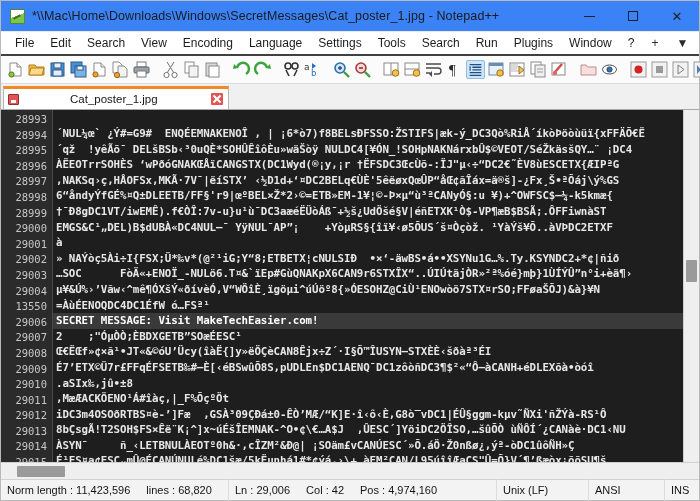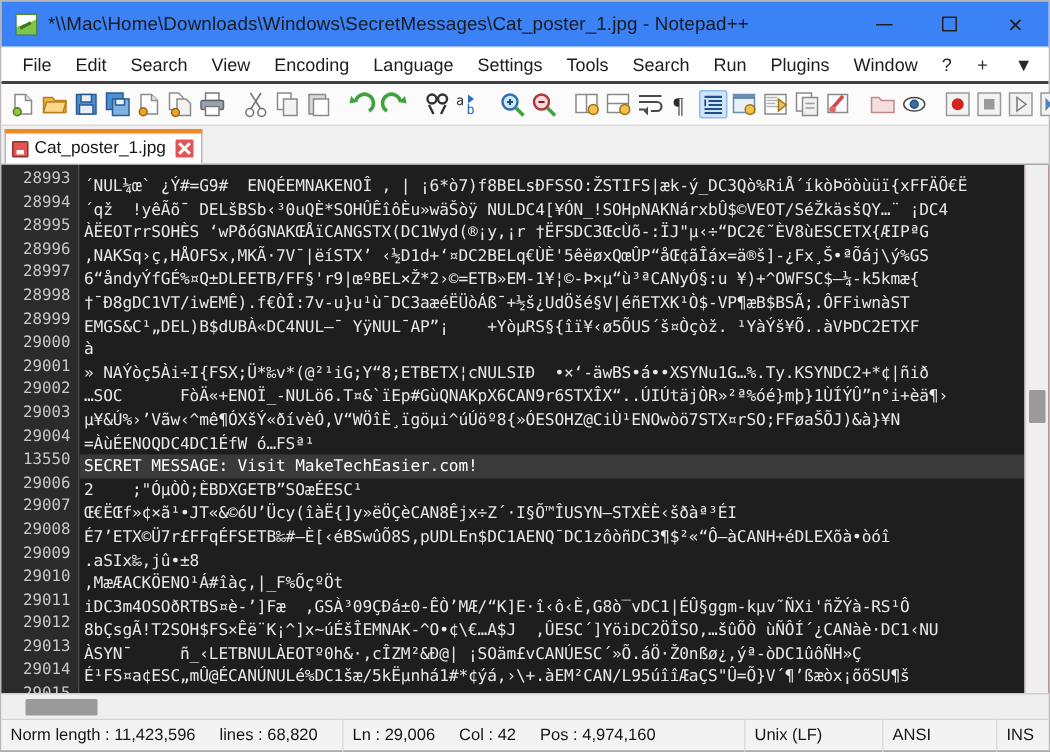--- a/index.html
+++ b/index.html
@@ -42,40 +42,40 @@
   .tb{width:19px;height:19px;margin:0 1px;border-radius:2px;position:relative;box-sizing:border-box;}
   .tb.sep{width:1px;height:17px;background:#d2d2d2;margin:0 4px;border-radius:0;}
   .tb.on{background:#cfe4f7;border:1px solid #8fbde4;}
   .tb svg{display:block;}
 
   
   .tabbar{height:25px;min-height:25px;display:flex;align-items:flex-end;background:#f0f0f0;
           border-bottom:1px solid #a8a8a8;padding-left:2px;}
   .tab{height:23px;display:flex;align-items:center;background:#ffffff;
        border:1px solid #b5b5b5;border-bottom:none;border-top:3px solid #f08a24;
-       padding:0 5px 0 4px;box-sizing:border-box;}
+       padding:0 5px 0 4px;box-sizing:border-box;gap:47px;}
   .tab-ico{width:11px;height:11px;margin-right:4px;background:#e35454;border:1px solid #8f2f2f;
            border-radius:1px;position:relative;box-sizing:border-box;}
   .tab-ico:after{content:"";position:absolute;left:2px;top:5px;right:2px;bottom:1px;background:#f5f5f5;}
   .tab-label{font-size:11.5px;color:#161616;white-space:nowrap;}
   .tab-close{width:12px;height:12px;margin-left:6px;background:#e35454;border-radius:1px;
              position:relative;}
   .tab-close:before,.tab-close:after{content:"";position:absolute;left:1px;top:5px;width:10px;
              height:2px;background:#ffffff;}
   .tab-close:before{transform:rotate(45deg);}
   .tab-close:after{transform:rotate(-45deg);}
 
   
-  .editor{flex:1;display:flex;min-height:0;background:#7f1d1d;position:relative;overflow:hidden;}
+  .editor{flex:1;display:flex;min-height:0;background:#701a75;position:relative;overflow:hidden;}
   .gutter{width:52px;min-width:52px;background:#2b2b2b;color:#c8c8c8;
           font-family:"DejaVu Sans Mono", monospace;font-size:10.5px;
           text-align:right;padding-top:2px;box-sizing:border-box;
           border-right:1px solid #4a4a4a;}
   .gutter div{height:15.6px;line-height:15.6px;padding-right:5px;white-space:nowrap;}
-  .code{flex:1;overflow:hidden;padding-top:6px;background:#1e1e1e;position:relative;}
+  .code{flex:1;overflow:hidden;padding-top:16px;background:#1e1e1e;position:relative;font-weight:bold;}
   .code .ln{height:15.6px;line-height:15.6px;white-space:pre;overflow:hidden;
             font-family:"DejaVu Sans Mono", monospace;font-size:10.8px;color:#e8e8e8;
             padding-left:3px;letter-spacing:-0.1px;}
   .code .ln.hl{background:#3a3a3a;color:#ffffff;}
   .vscroll{width:15px;min-width:15px;background:#efefef;border-left:1px solid #cfcfcf;position:relative;}
   .vthumb{position:absolute;left:2px;width:11px;height:22px;background:#9a9a9a;border-radius:1px;}
 
   
   .hscroll{height:16px;min-height:16px;background:#efefef;border-top:1px solid #cfcfcf;
            position:relative;}

